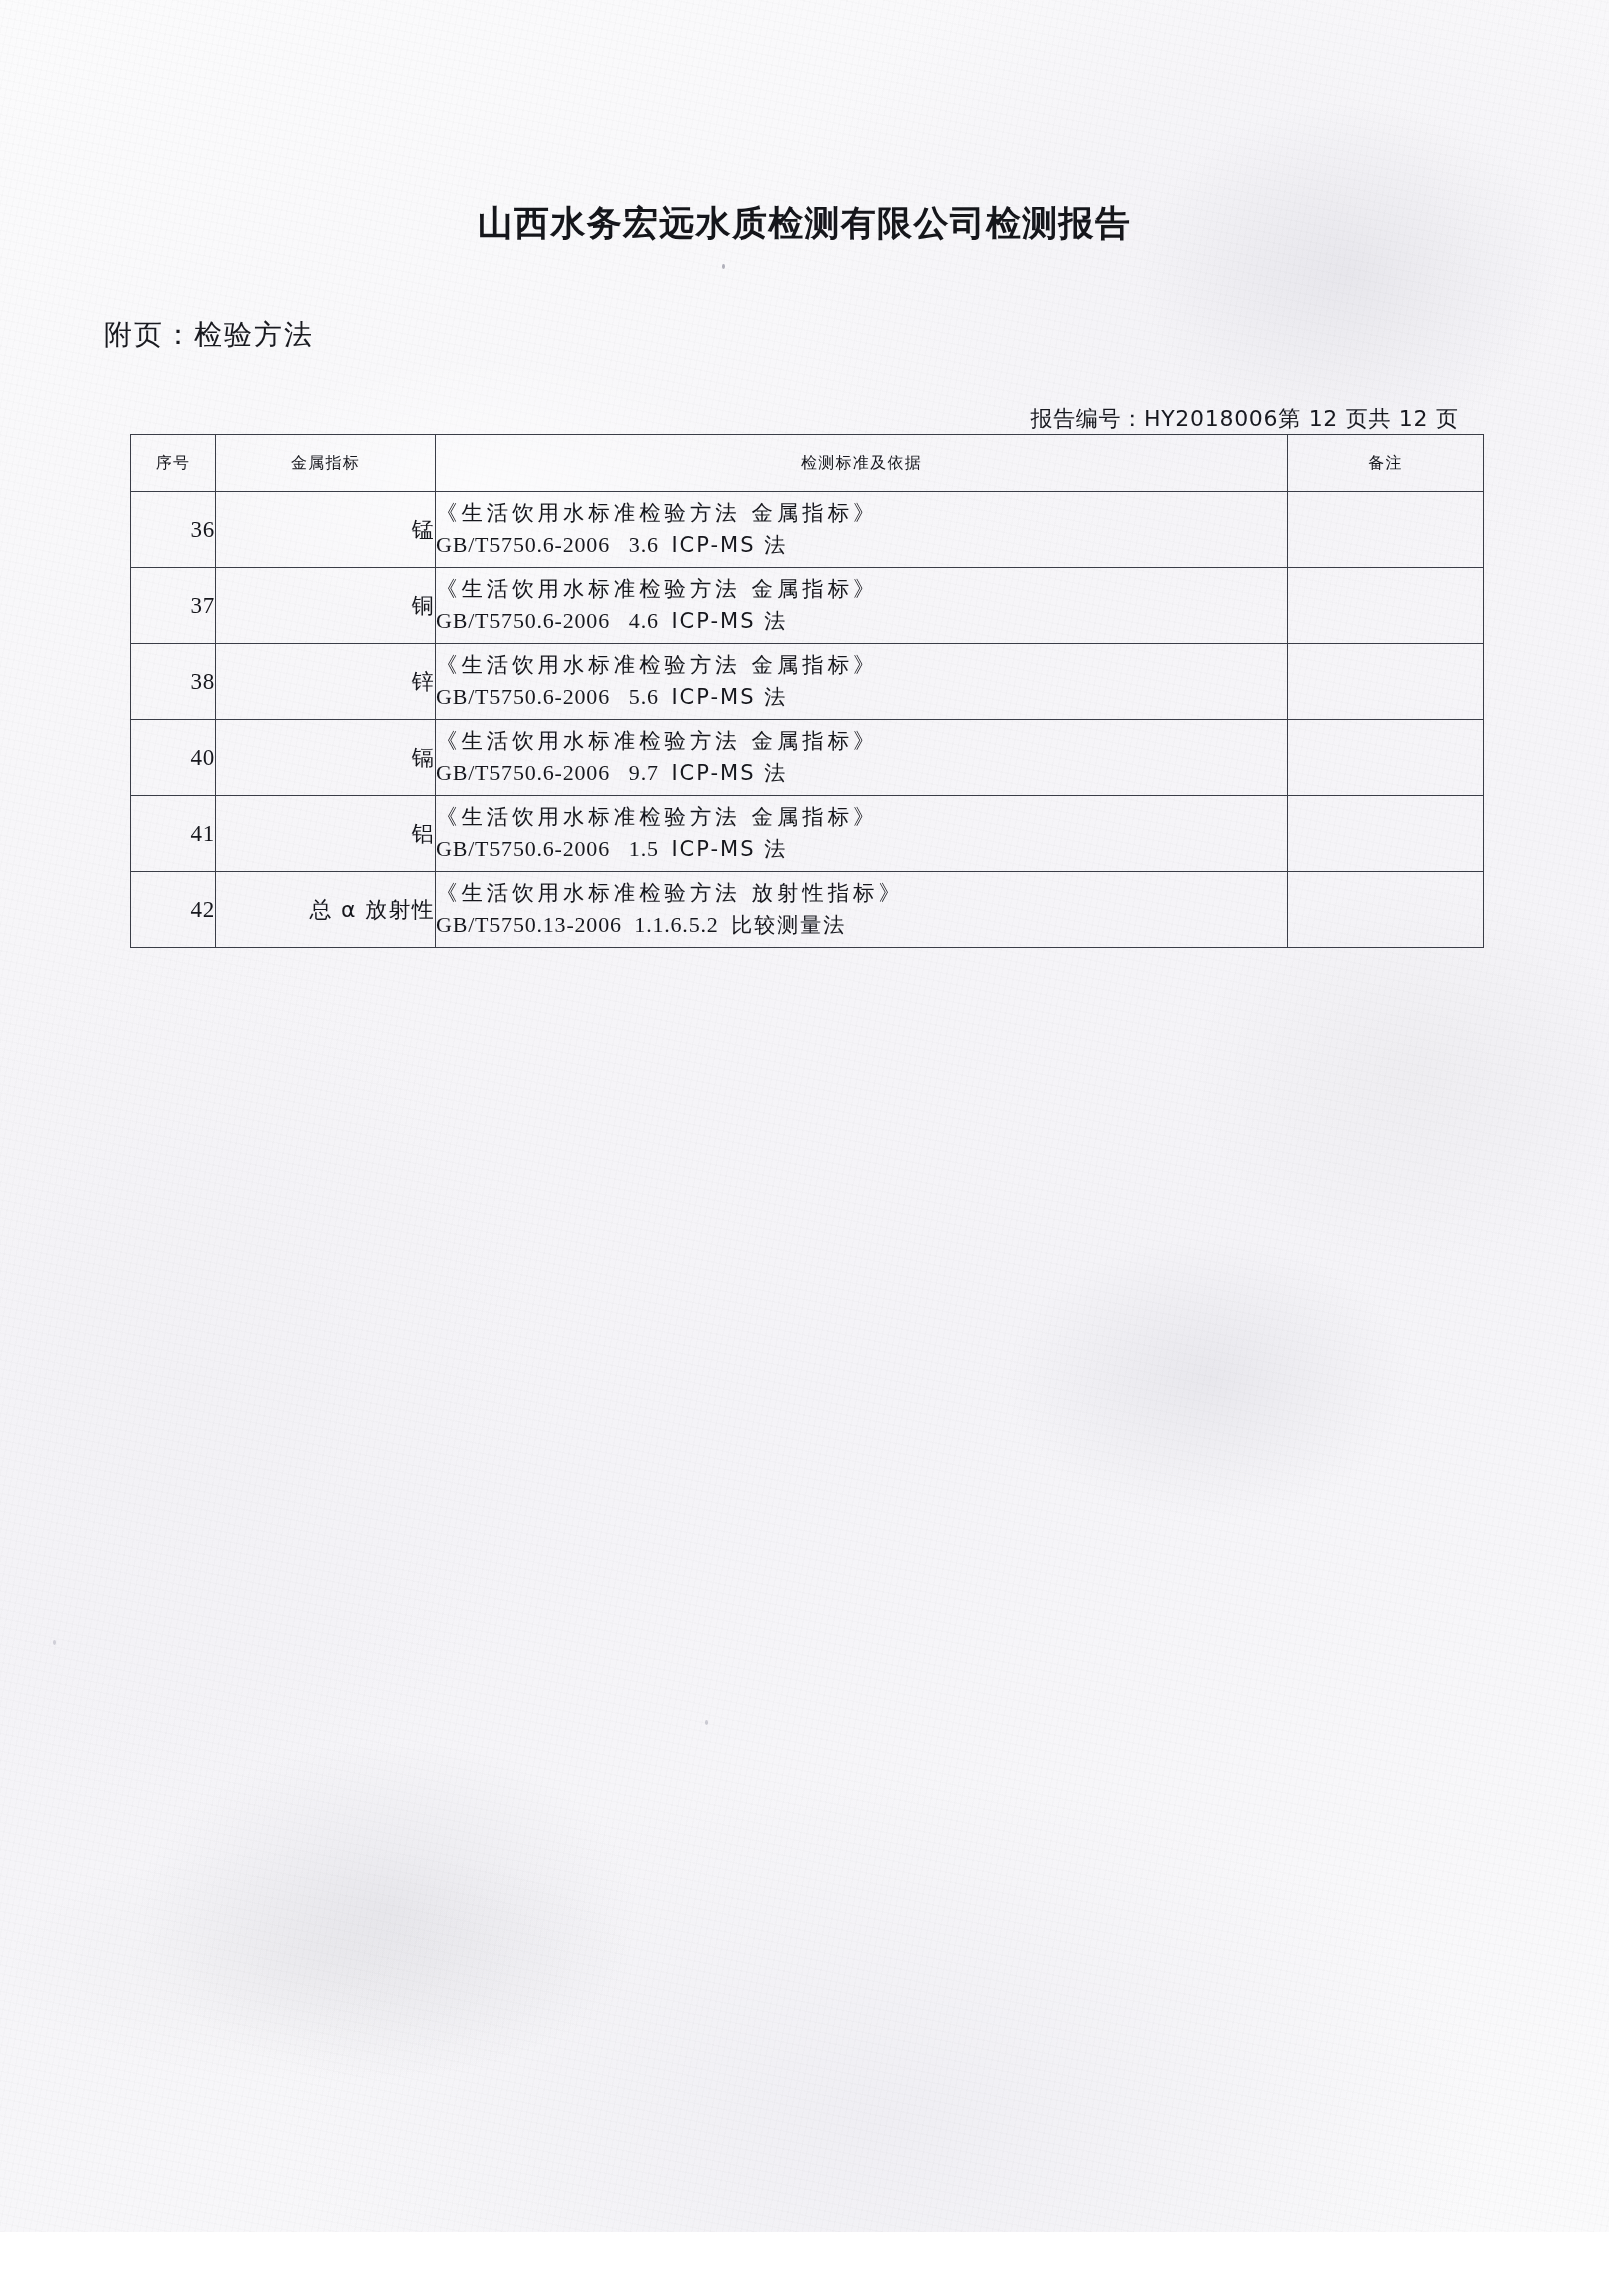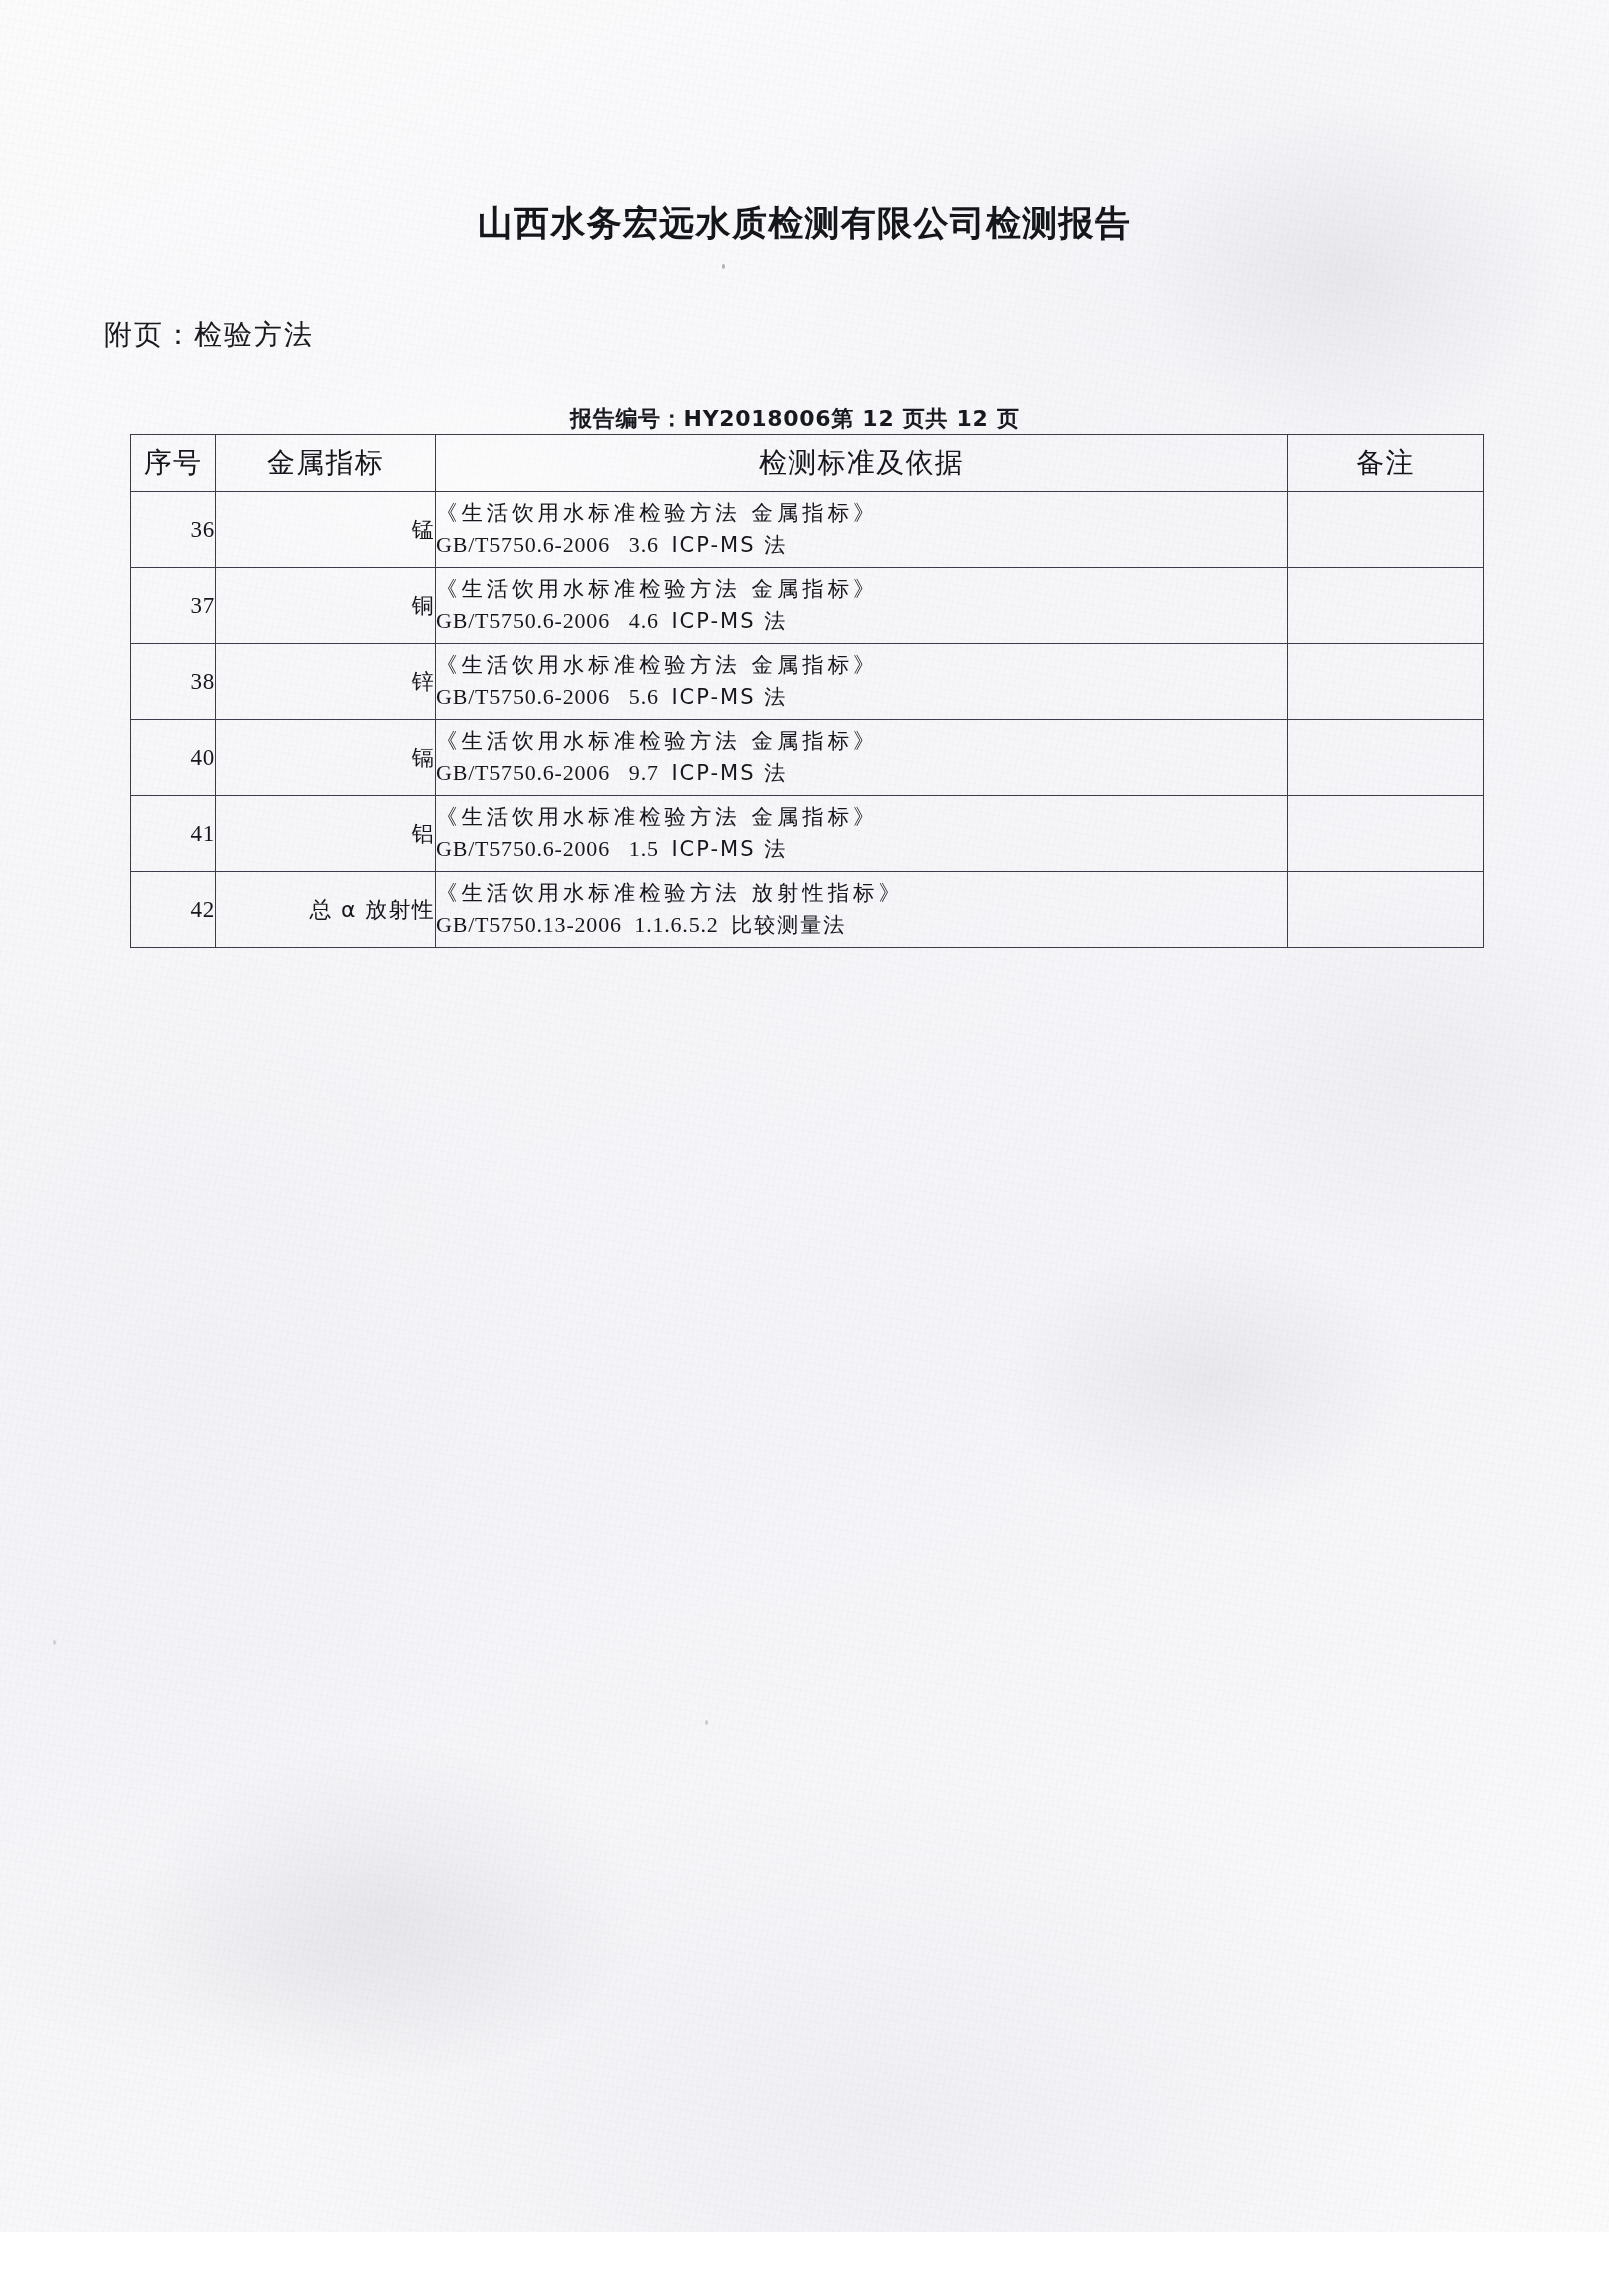--- a/index.html
+++ b/index.html
@@ -70,26 +70,25 @@
     letter-spacing: 2px;
     color: #191a20;
   }
 
   .meta-row {
     position: absolute;
     top: 388px;
     left: 131px;
     width: 1351px;
     display: flex;
-    justify-content: center;
+    justify-content: flex-end;
     align-items: flex-end;
     font-family: "DejaVu Sans", sans-serif;
     font-size: 22px;
     color: #181920;
-    font-weight: bold;
   }
   .meta-left { letter-spacing: 0.7px; }
   .meta-right { letter-spacing: 0.7px; padding-right: 23.4px; margin-top: 16px; }
 
   table.report {
     position: absolute;
     top: 434px;
     left: 130px;
     width: 1354px;
     border-collapse: collapse;
@@ -103,21 +102,21 @@
   }
   .col-no    { width: 85px; }
   .col-item  { width: 220px; }
   .col-std   { width: 852px; }
   .col-note  { width: 196px; }
 
   thead th {
     height: 56px;
     font-weight: normal;
     font-family: "DejaVu Sans", sans-serif;
-    font-size: 28px;
+    font-size: 16px;
     letter-spacing: 1.3px;
     text-align: center;
     color: #16171d;
   }
 
   tbody td {
     height: 75px;
   }
   .cell-center {
     text-align: right;

